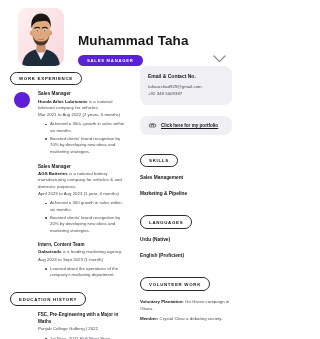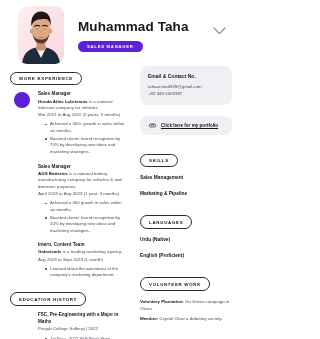--- a/index.html
+++ b/index.html
@@ -18,21 +18,21 @@
     height: 339px;
     background: #ffffff;
   }
 
   
   .header {
     position: relative;
     height: 66px;
     padding: 6px 10px 0 18px;
     display: flex;
-    align-items: flex-start;
+    align-items: flex-end;
   }
 
   .avatar-wrap {
     width: 46px;
     height: 58px;
     border-radius: 9px;
     overflow: hidden;
     flex: 0 0 auto;
     background: linear-gradient(160deg, #fdeff0 0%, #fbe3e6 45%, #f8dbe0 100%);
     position: relative;

